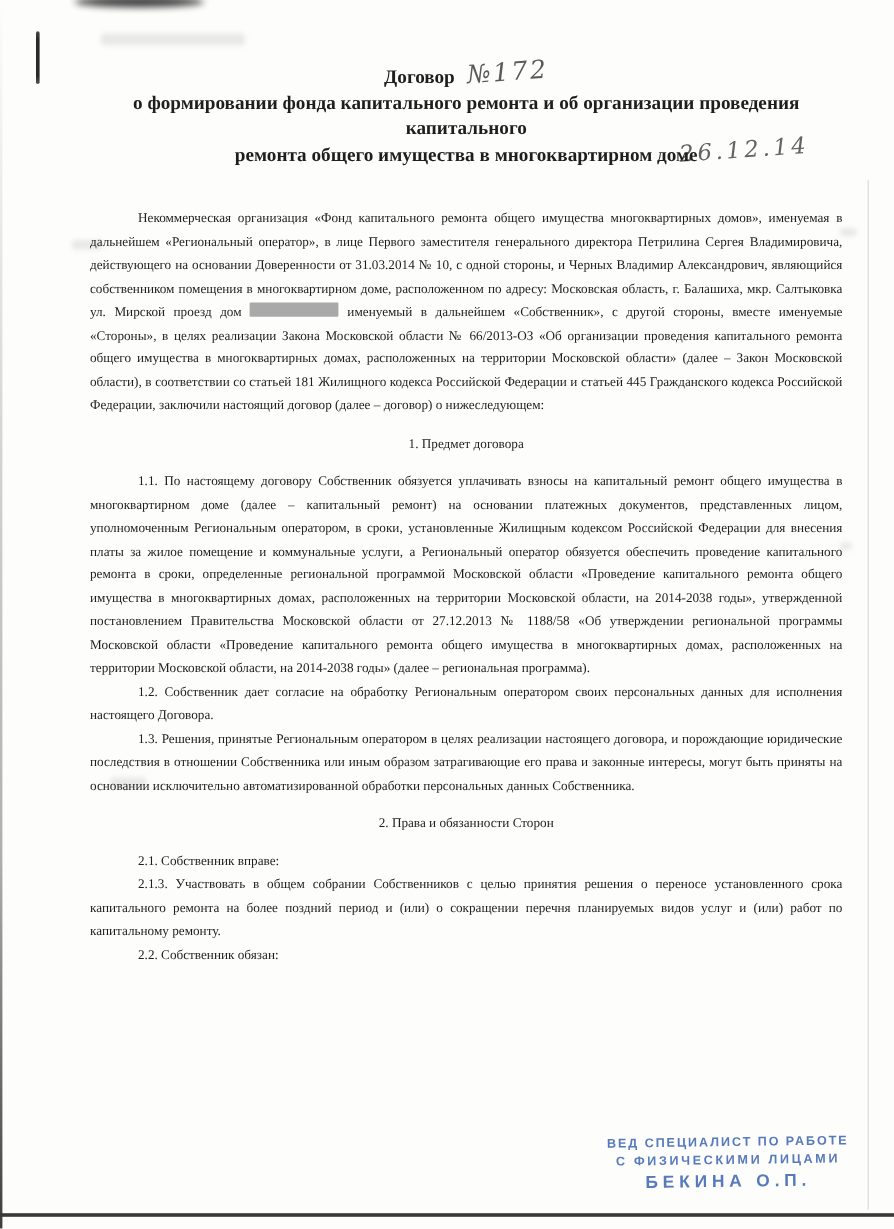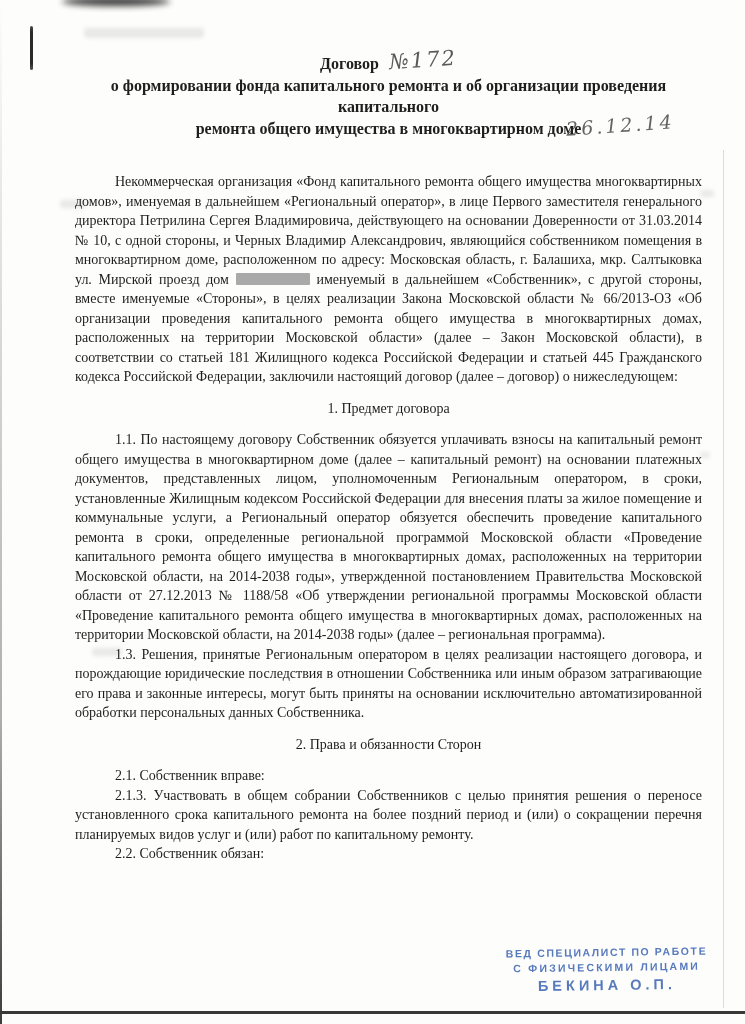--- a/index.html
+++ b/index.html
@@ -25,21 +25,21 @@
     display:inline-block; font-size:21px; letter-spacing:2px;
     transform:rotate(-4deg); margin-left:10px; position:relative; top:-2px;
   }
   .hand-date {
     position:absolute; top:114px; right:70px;
     font-size:19px; letter-spacing:3px;
     transform:rotate(-4deg);
     color:#636363;
   }
   
-  .body { margin-top:33px; font-size:14px; line-height:19.5px; text-align:justify; }
+  .body { margin-top:33px; font-size:11px; line-height:19.5px; text-align:justify; }
   .body p { margin:0; text-indent:40px; }
   .sec-heading { text-align:center; font-weight:normal; text-indent:0 !important; margin:12px 0 12px 0 !important; }
   .lead-bold { font-weight:normal; }
   .redacted {
     display:inline-block; width:74px; height:12px;
     background:#a9a9a9; vertical-align:-1px; border-radius:1px;
     filter:blur(0.4px);
   }
   
   .stamp {
@@ -111,20 +111,21 @@
 
     <div class="body">
 
       <p><span>Некоммерческая организация «Фонд капитального ремонта общего имущества многоквартирных домов», именуемая в дальнейшем «Региональный оператор», в лице Первого заместителя генерального директора Петрилина Сергея Владимировича, действующего на основании Доверенности от 31.03.2014 № 10, с одной стороны, и Черных Владимир Александрович, являющийся собственником помещения в многоквартирном доме, расположенном по адресу: Московская область, г. Балашиха, мкр. Салтыковка ул. Мирской проезд дом</span>
         <span class="redacted"></span>
         <span>именуемый в дальнейшем «Собственник», с другой стороны, вместе именуемые «Стороны», в целях реализации Закона Московской области № 66/2013-ОЗ «Об организации проведения капитального ремонта общего имущества в многоквартирных домах, расположенных на территории Московской области» (далее – Закон Московской области), в соответствии со статьей 181 Жилищного кодекса Российской Федерации и статьей 445 Гражданского кодекса Российской Федерации, заключили настоящий договор (далее – договор) о нижеследующем:</span></p>
 
       <p class="sec-heading">1.  Предмет договора</p>
 
       <p>1.1. По настоящему договору Собственник обязуется уплачивать взносы на капитальный ремонт общего имущества в многоквартирном доме (далее – капитальный ремонт) на основании платежных документов, представленных лицом, уполномоченным Региональным оператором, в сроки, установленные Жилищным кодексом Российской Федерации для внесения платы за жилое помещение и коммунальные услуги, а Региональный оператор обязуется обеспечить проведение капитального ремонта в сроки, определенные региональной программой Московской области «Проведение капитального ремонта общего имущества в многоквартирных домах, расположенных на территории Московской области, на 2014-2038 годы», утвержденной постановлением Правительства Московской области от 27.12.2013 № 1188/58 «Об утверждении региональной программы Московской области «Проведение капитального ремонта общего имущества в многоквартирных домах, расположенных на территории Московской области, на 2014-2038 годы» (далее – региональная программа).</p>
+      <p>1.2.  Собственник дает согласие на обработку Региональным оператором своих персональных данных для исполнения настоящего Договора.</p>
       <p>1.3. Решения, принятые Региональным оператором в целях реализации настоящего договора, и порождающие юридические последствия в отношении Собственника или иным образом затрагивающие его права и законные интересы, могут быть приняты на основании исключительно автоматизированной обработки персональных данных Собственника.</p>
 
       <p class="sec-heading">2. Права и обязанности Сторон</p>
 
       <p class="lead-bold">2.1. Собственник вправе:</p>
       <p>2.1.3. Участвовать в общем собрании Собственников с целью принятия решения о переносе установленного срока капитального ремонта на более поздний период и (или) о сокращении перечня планируемых видов услуг и (или) работ по капитальному ремонту.</p>
       <p class="lead-bold">2.2. Собственник обязан:</p>
     </div>
   </div>
 

